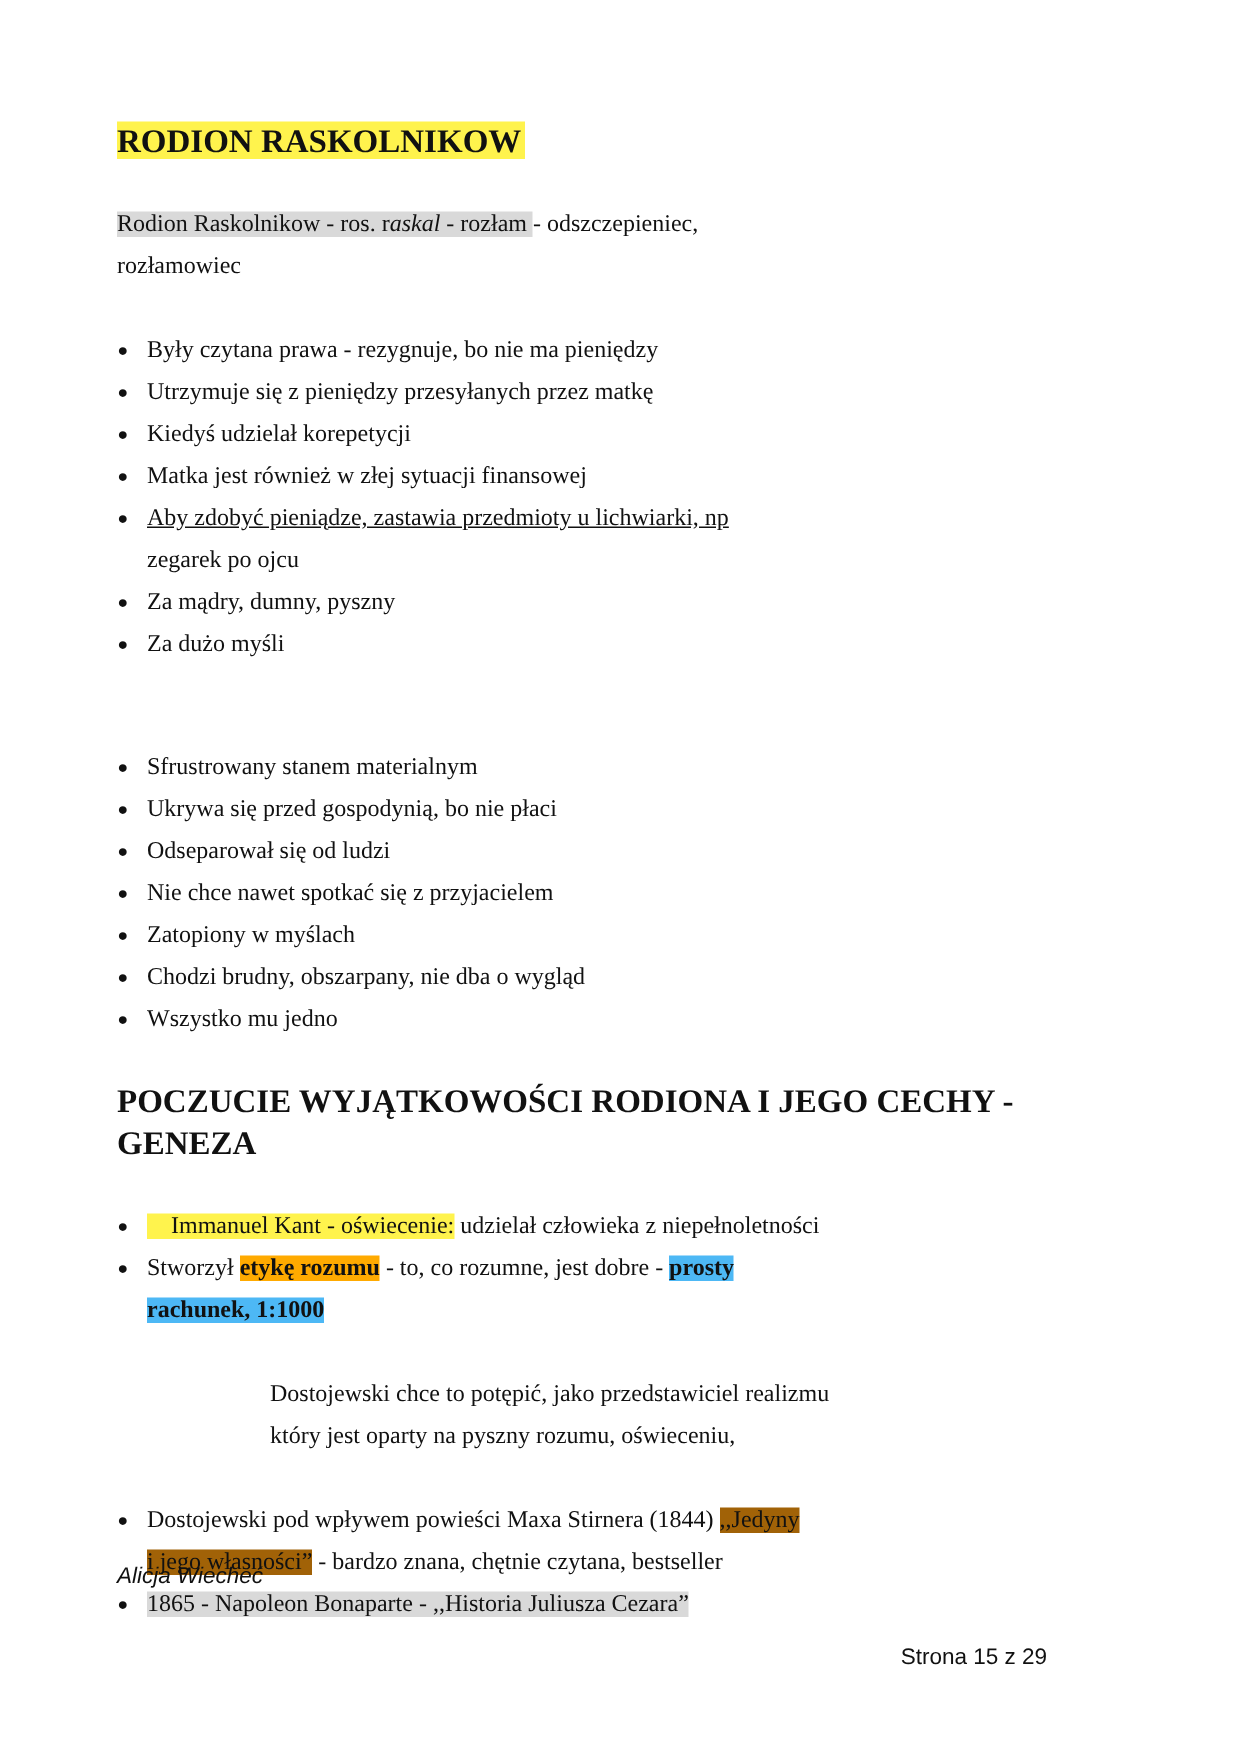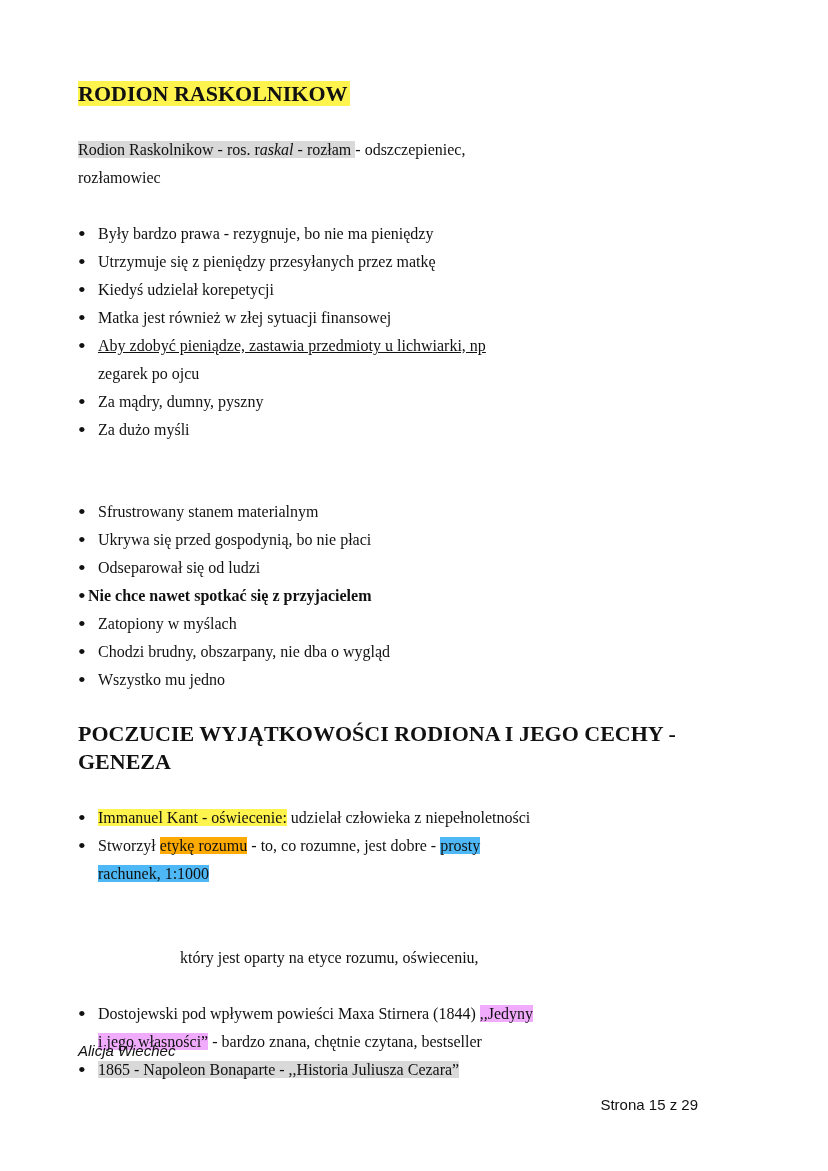--- a/index.html
+++ b/index.html
@@ -3,46 +3,46 @@
   <meta charset="utf-8">
   <style>
     html, body { margin: 0; padding: 0; background: #ffffff; }
     body { width: 828px; height: 1171px; position: relative; overflow: hidden;
       font-family: "Liberation Serif", serif; color: #111111; }
     .page { position: absolute; left: 0; top: 0; width: 776px; height: 1171px; }
     .abs { position: absolute; white-space: nowrap; }
     .t { font-size: 16px; line-height: 28px; }
     .h { font-size: 22px; line-height: 28px; font-weight: bold; }
     .bul { position: absolute; left: 78px; font-size: 22px; line-height: 28px; }
-    .hl-yellow { background: #fff34d; }
+    .hl-yellow { background: #fff34d; padding-left: 16px; }
     .hl-gray { background: #d9d9d9; }
     .hl-orange { background: #ffaa00; }
     .hl-blue { background: #4db8f5; }
-    .hl-pink { background: #f0abfc; }
+    .hl-pink { background: #a16207; }
     .footer { font-family: "Liberation Sans", sans-serif; font-size: 15px; line-height: 18px; color: #111; }
     .it { font-style: italic; }
-    .b { font-weight: normal; }
+    .b { font-weight: bold; }
   </style>
 </head>
 <body>
 
 <div class="page">
 
   <div class="abs h" style="left:78px; top:80px;">
     <span class="hl-yellow" style="padding:0 2px 0 0;">RODION RASKOLNIKOW</span>
   </div>
 
   <div class="abs t" style="left:78px; top:136px;">
     <span class="hl-gray"><span>Rodion Raskolnikow - ros. r</span><span class="it">askal</span><span> - rozłam </span></span><span>- odszczepieniec,</span>
   </div>
   <div class="abs t" style="left:78px; top:164px;">rozłamowiec</div>
 
   <div>
     <div class="bul" style="top:220px;">•</div>
-    <div class="abs t" style="left:98px; top:220px;">Były bardzo prawa - rezygnuje, bo nie ma pieniędzy</div>
+    <div class="abs t" style="left:98px; top:220px;">Były czytana prawa - rezygnuje, bo nie ma pieniędzy</div>
     <div class="bul" style="top:248px;">•</div>
     <div class="abs t" style="left:98px; top:248px;">Utrzymuje się z pieniędzy przesyłanych przez matkę</div>
     <div class="bul" style="top:276px;">•</div>
     <div class="abs t" style="left:98px; top:276px;">Kiedyś udzielał korepetycji</div>
     <div class="bul" style="top:304px;">•</div>
     <div class="abs t" style="left:98px; top:304px;">Matka jest również w złej sytuacji finansowej</div>
     <div class="bul" style="top:332px;">•</div>
     <div class="abs t" style="left:98px; top:332px;text-decoration:underline;">Aby zdobyć pieniądze, zastawia przedmioty u lichwiarki, np</div>
     <div class="abs t" style="left:98px; top:360px;">zegarek po ojcu</div>
     <div class="bul" style="top:388px;">•</div>
@@ -52,21 +52,21 @@
   </div>
 
   <div>
     <div class="bul" style="top:498px;">•</div>
     <div class="abs t" style="left:98px; top:498px;">Sfrustrowany stanem materialnym</div>
     <div class="bul" style="top:526px;">•</div>
     <div class="abs t" style="left:98px; top:526px;">Ukrywa się przed gospodynią, bo nie płaci</div>
     <div class="bul" style="top:554px;">•</div>
     <div class="abs t" style="left:98px; top:554px;">Odseparował się od ludzi</div>
     <div class="bul" style="top:582px;">•</div>
-    <div class="abs t" style="left:88px; top:582px;font-weight:bold;">Nie chce nawet spotkać się z przyjacielem</div>
+    <div class="abs t" style="left:98px; top:582px;">Nie chce nawet spotkać się z przyjacielem</div>
     <div class="bul" style="top:610px;">•</div>
     <div class="abs t" style="left:98px; top:610px;">Zatopiony w myślach</div>
     <div class="bul" style="top:638px;">•</div>
     <div class="abs t" style="left:98px; top:638px;">Chodzi brudny, obszarpany, nie dba o wygląd</div>
     <div class="bul" style="top:666px;">•</div>
     <div class="abs t" style="left:98px; top:666px;">Wszystko mu jedno</div>
   </div>
 
   <div class="abs h" style="left:78px; top:720px;">POCZUCIE WYJĄTKOWOŚCI RODIONA I JEGO CECHY -</div>
   <div class="abs h" style="left:78px; top:748px;">GENEZA</div>
@@ -77,21 +77,22 @@
   </div>
 
   <div class="bul" style="top:832px;">•</div>
   <div class="abs t" style="left:98px; top:832px;">
     <span>Stworzył </span><span class="hl-orange b">etykę rozumu</span><span> - to, co rozumne, jest dobre - </span><span class="hl-blue b">prosty</span>
   </div>
   <div class="abs t" style="left:98px; top:860px;">
     <span class="hl-blue b">rachunek, 1:1000</span>
   </div>
 
-  <div class="abs t" style="left:180px; top:944px;">który jest oparty na etyce rozumu, oświeceniu,</div>
+  <div class="abs t" style="left:180px; top:916px;">Dostojewski chce to potępić, jako przedstawiciel realizmu</div>
+  <div class="abs t" style="left:180px; top:944px;">który jest oparty na pyszny rozumu, oświeceniu,</div>
 
   <div class="bul" style="top:1000px;">•</div>
   <div class="abs t" style="left:98px; top:1000px;">
     <span>Dostojewski pod wpływem powieści Maxa Stirnera (1844) </span><span class="hl-pink">,,Jedyny</span>
   </div>
   <div class="abs t" style="left:98px; top:1028px;">
     <span class="hl-pink">i jego własności”</span><span> - bardzo znana, chętnie czytana, bestseller</span>
   </div>
 
   <div class="bul" style="top:1056px;">•</div>

